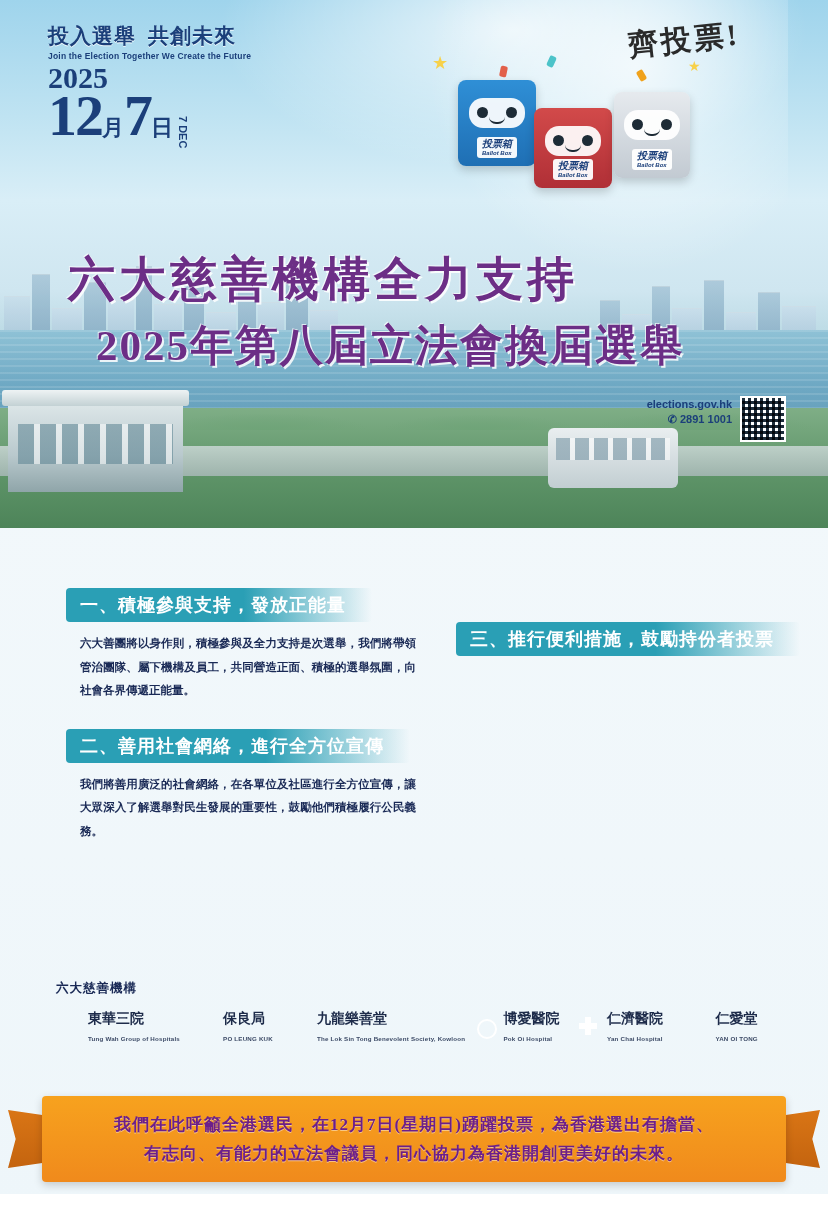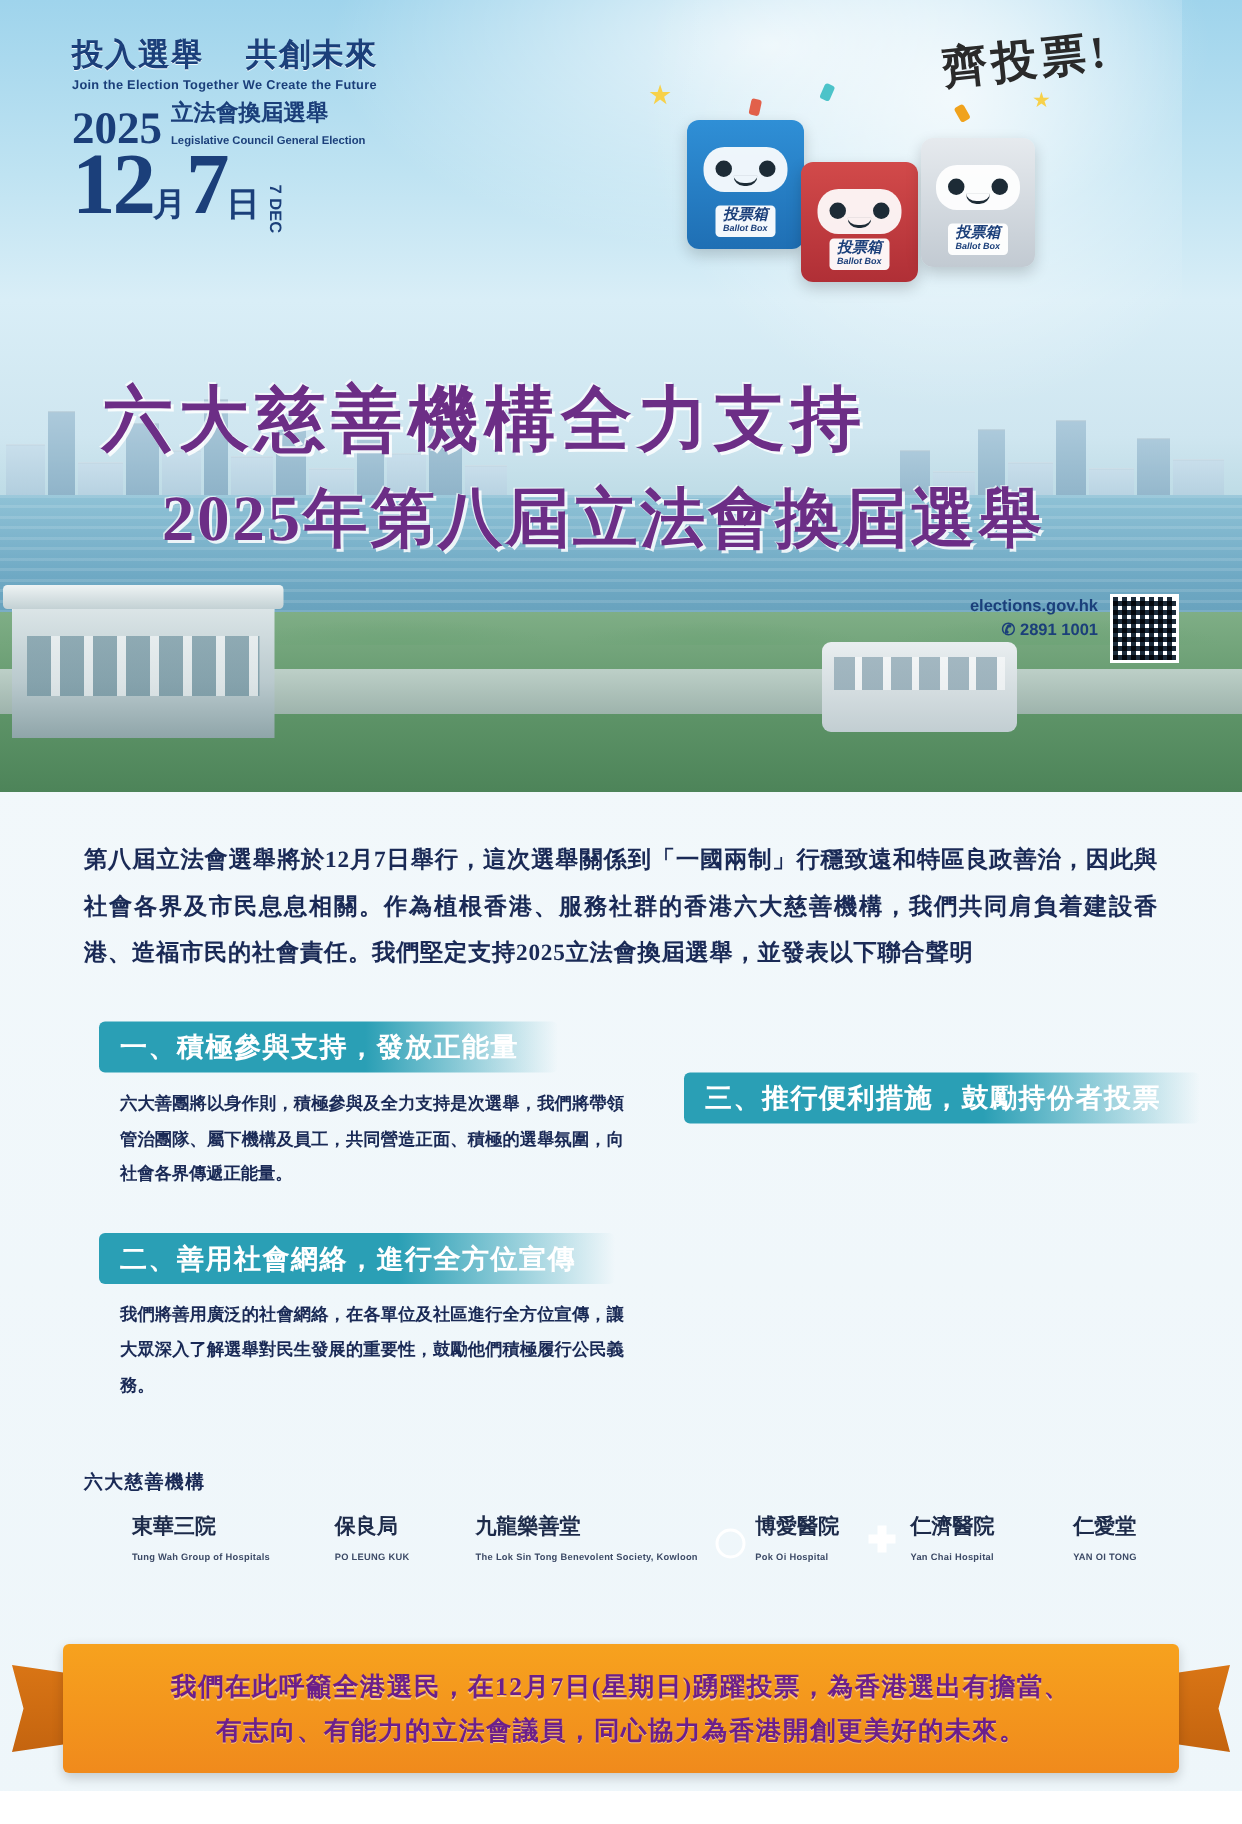--- a/index.html
+++ b/index.html
@@ -89,21 +89,21 @@
   .tram::after{
     content:""; position:absolute; left:8px; top:10px; width:114px; height:22px;
     background: repeating-linear-gradient(90deg, rgba(120,150,165,.6) 0 14px, rgba(255,255,255,.55) 14px 19px);
   }
 
   
   .logo-block { position: absolute; left: 48px; top: 22px; width: 230px; }
   .logo-slogan-cn {
     font-size: 21px; font-weight: 700; color: #1b3f7a; letter-spacing: 1px;
     text-shadow: 0 1px 0 rgba(255,255,255,.8);
-    display: flex; gap: 28px;
+    display: flex; gap: 12px;
   }
   .logo-slogan-en { font-size: 8.5px; color: #1b3f7a; font-weight: 700; margin-top: 1px; letter-spacing: .2px; }
   .logo-line2 { display: flex; align-items: flex-end; gap: 6px; margin-top: 3px; }
   .logo-year { font-size: 30px; font-weight: 800; color: #1b3f7a; line-height: .95; font-family: "Liberation Serif", serif; }
   .logo-year-cn { font-size: 15px; font-weight: 700; color: #1b3f7a; line-height: 1.6; }
   .logo-year-en { font-size: 7.5px; font-weight: 700; color: #1b3f7a; line-height: 1.6; display:block; }
   .logo-date { display: flex; align-items: flex-end; margin-top: -4px; }
   .logo-date .big { font-size: 58px; font-weight: 800; color: #1b3f7a; line-height: .92; font-family: "Liberation Serif", serif; letter-spacing: -2px; }
   .logo-date .unit { font-size: 22px; font-weight: 800; color: #1b3f7a; line-height: 1.2; }
   .logo-date .dec { font-size: 11px; font-weight: 700; color: #1b3f7a; transform: rotate(90deg); transform-origin: left bottom; margin-left: 4px; margin-bottom: 26px; }
@@ -138,21 +138,21 @@
   .confetti { position: absolute; width: 7px; height: 11px; border-radius: 2px; }
 
   
   .headline { position: absolute; left: 68px; top: 248px; width: 700px; }
   .headline .l1 {
     font-size: 47px; font-weight: 800; color: #6c2e86; letter-spacing: 4px;
     text-shadow: 2px 2px 0 rgba(255,255,255,.85), -1px -1px 0 rgba(255,255,255,.7);
     font-family: "Liberation Serif", serif;
   }
   .headline .l2 {
-    margin-top: 6px; margin-left: 40px;
+    margin-top: 6px; margin-left: 28px;
     font-size: 43px; font-weight: 800; color: #6c2e86; letter-spacing: 2px;
     text-shadow: 2px 2px 0 rgba(255,255,255,.85), -1px -1px 0 rgba(255,255,255,.7);
     font-family: "Liberation Serif", serif;
   }
 
   
   .contact { position: absolute; right: 96px; top: 398px; text-align: right; }
   .contact .url { font-size: 11px; font-weight: 700; color: #1b3f7a; }
   .contact .tel { font-size: 11px; font-weight: 700; color: #1b3f7a; margin-top: 3px; }
   .qr {
@@ -280,24 +280,20 @@
     <div class="tram"></div>
 
     <div class="logo-block">
       <div class="logo-slogan-cn">
         <span>投入選舉</span>
         <span>共創未來</span>
       </div>
       <div class="logo-slogan-en">Join the Election Together We Create the Future</div>
       <div class="logo-line2">
         <span class="logo-year">2025</span>
-        <span>
-          <span class="logo-year-cn">立法會換屆選舉</span>
-          <span class="logo-year-en">Legislative Council General Election</span>
-        </span>
       </div>
       <div class="logo-date">
         <span class="big">12</span>
         <span class="unit">月</span>
         <span class="big">7</span>
         <span class="unit">日</span>
         <span class="dec">7 DEC</span>
       </div>
     </div>
 
@@ -353,21 +349,20 @@
     </div>
 
     <div class="contact">
       <div class="url">elections.gov.hk</div>
       <div class="tel">✆ <span>2891 1001</span></div>
     </div>
     <div class="qr"></div>
   </div>
 
   <div class="body-wrap">
-    <p class="intro">第八屆立法會選舉將於12月7日舉行，這次選舉關係到「一國兩制」行穩致遠和特區良政善治，因此與社會各界及市民息息相關。作為植根香港、服務社群的香港六大慈善機構，我們共同肩負着建設香港、造福市民的社會責任。我們堅定支持2025立法會換屆選舉，並發表以下聯合聲明</p>
 
     <div class="points">
       <div class="col-left">
         <div>
           <div class="pt-head">一、積極參與支持，發放正能量</div>
           <div class="pt-body">六大善團將以身作則，積極參與及全力支持是次選舉，我們將帶領管治團隊、屬下機構及員工，共同營造正面、積極的選舉氛圍，向社會各界傳遞正能量。</div>
         </div>
         <div class="pt-gap"></div>
         <div>
           <div class="pt-head">二、善用社會網絡，進行全方位宣傳</div>

